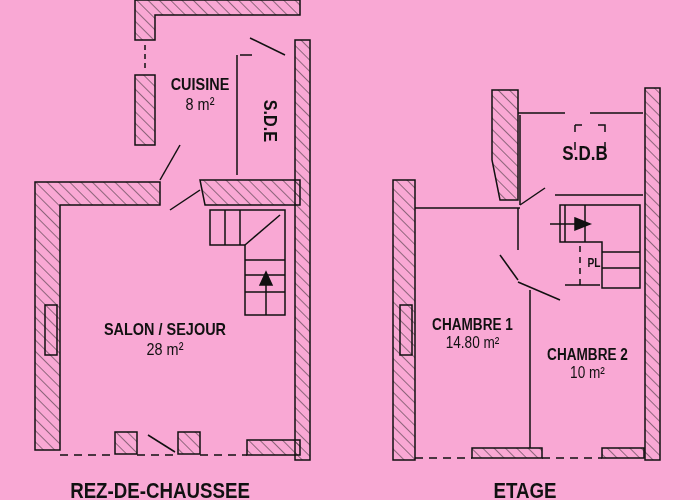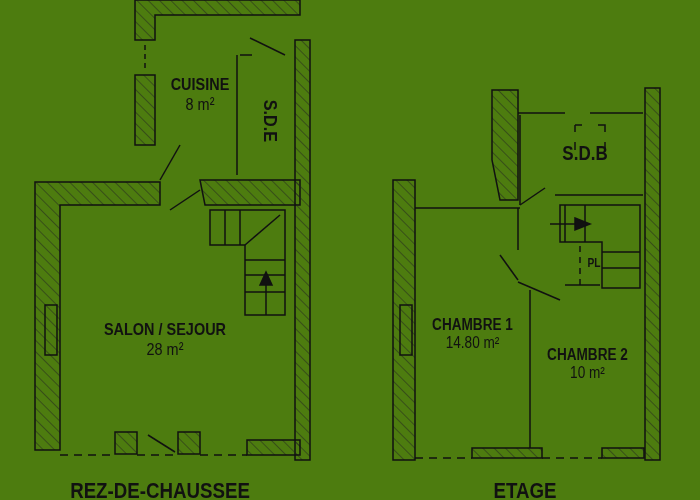--- a/index.html
+++ b/index.html
@@ -1,16 +1,16 @@
 <!DOCTYPE html>
 <html><head>
 <meta charset="utf-8">
 <style>
 html,body{margin:0;padding:0;background:#fff;}
-#wrap{position:relative;width:700px;height:500px;overflow:hidden;background:#4d7c0f;}
+#wrap{position:relative;width:700px;height:500px;overflow:hidden;background:#f9a8d4;}
 svg{position:absolute;left:0;top:0;}
 .lbl{position:absolute;font-family:"Liberation Sans",sans-serif;font-weight:bold;color:#111;text-align:center;line-height:1.15;transform:scaleX(0.85);}
 </style>
 </head>
 <body>
 
 <div id="wrap">
 <svg width="700" height="500" viewBox="0 0 700 500">
 <defs>
 <pattern id="h" width="8" height="8" patternUnits="userSpaceOnUse" patternTransform="rotate(-45)">

